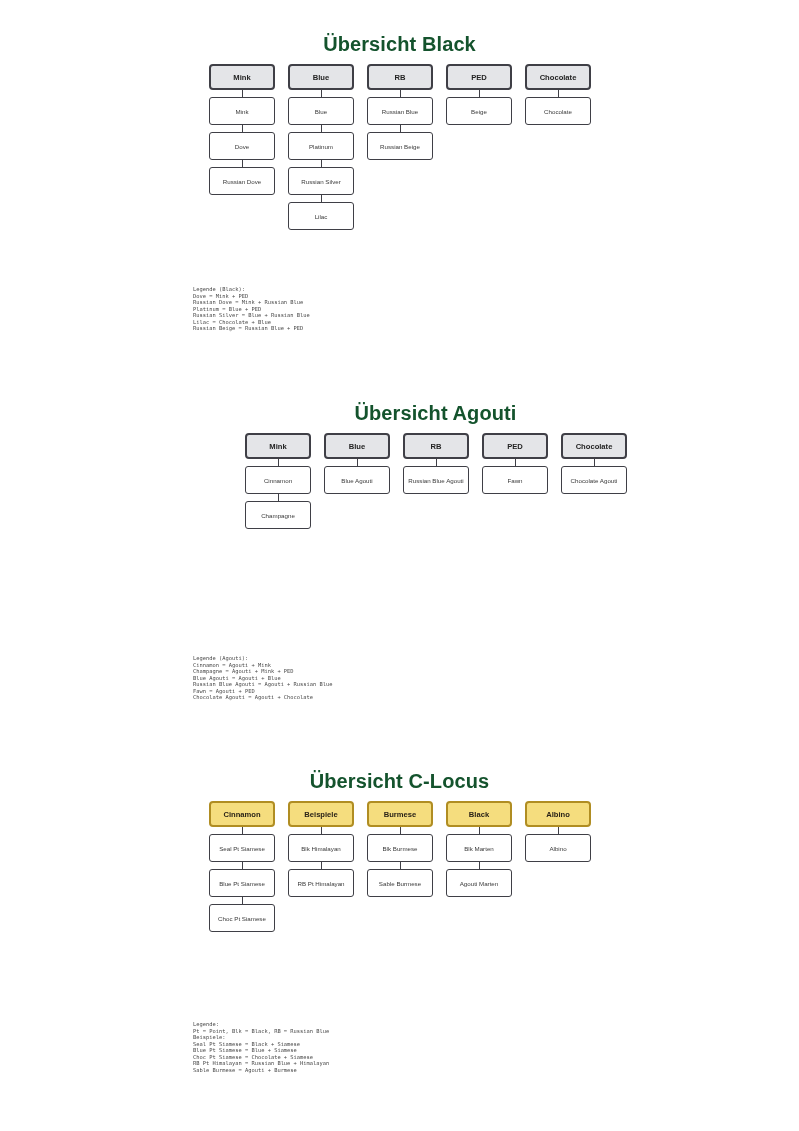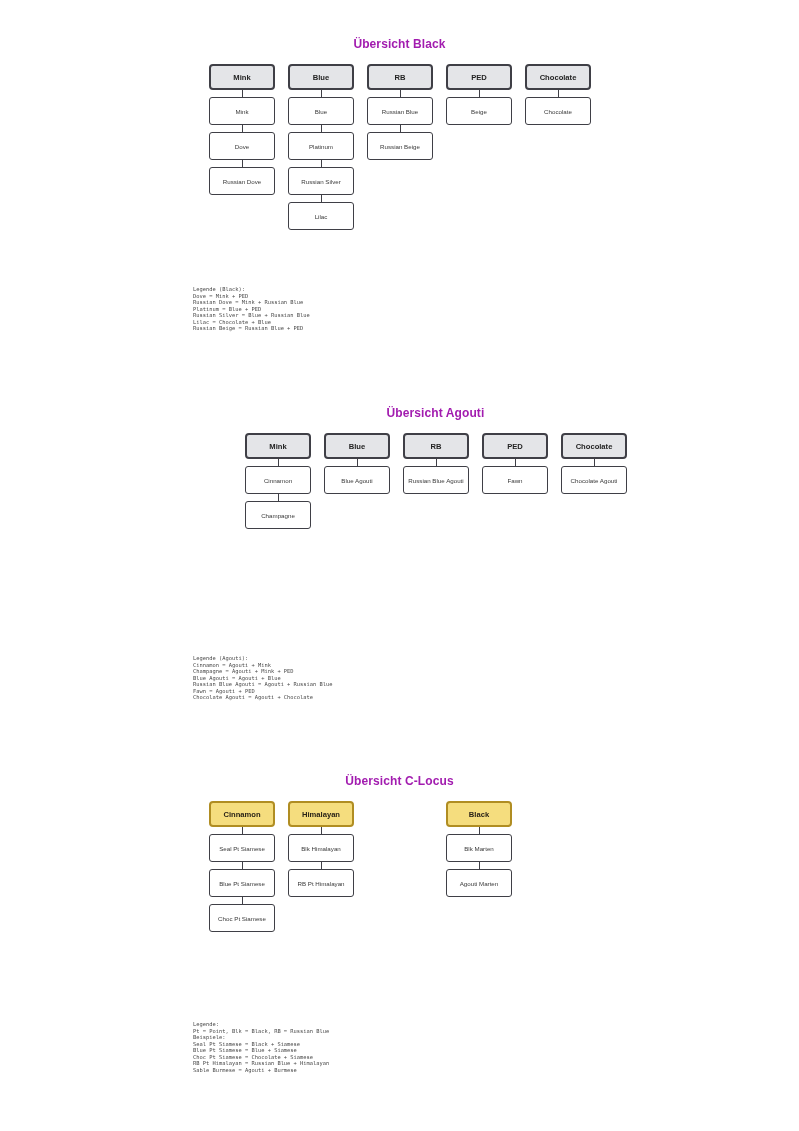--- a/index.html
+++ b/index.html
@@ -16,23 +16,23 @@
   }
 
   .section {
     position: absolute;
     left: 0;
     width: 799px;
   }
 
   .section-title {
     text-align: center;
-    font-size: 12px;
+    font-size: 20px;
     font-weight: bold;
-    color: #a21caf;
+    color: #14532d;
     letter-spacing: 0.1px;
     margin: 0;
     padding: 0;
     line-height: 20px;
   }
 
   .chart {
     position: relative;
     margin-top: 10px;
     height: 190px;
@@ -178,28 +178,37 @@
 <div class="section" style="top:771px;">
   <div class="section-title">Übersicht C-Locus</div>
   <div class="chart" id="chart-c-locus">
       <div class="column" style="left: 209px;">
         <div class="node header gold">Cinnamon</div>
         <div class="node linked">Seal Pt Siamese</div>
         <div class="node linked">Blue Pt Siamese</div>
         <div class="node linked">Choc Pt Siamese</div>
       </div>
       <div class="column" style="left: 288px;">
-        <div class="node header gold">Himalayan</div>
+        <div class="node header gold">Beispiele</div>
         <div class="node linked">Blk Himalayan</div>
         <div class="node linked">RB Pt Himalayan</div>
+      </div>
+      <div class="column" style="left: 367px;">
+        <div class="node header gold">Burmese</div>
+        <div class="node linked">Blk Burmese</div>
+        <div class="node linked">Sable Burmese</div>
       </div>
       <div class="column" style="left: 446px;">
         <div class="node header gold">Black</div>
         <div class="node linked">Blk Marten</div>
         <div class="node linked">Agouti Marten</div>
+      </div>
+      <div class="column" style="left: 525px;">
+        <div class="node header gold">Albino</div>
+        <div class="node linked">Albino</div>
       </div>
     </div>
 </div>
 <div class="legend" style="top:1021px;">Legende:
 Pt = Point, Blk = Black, RB = Russian Blue
 Beispiele:
 Seal Pt Siamese = Black + Siamese
 Blue Pt Siamese = Blue + Siamese
 Choc Pt Siamese = Chocolate + Siamese
 RB Pt Himalayan = Russian Blue + Himalayan

